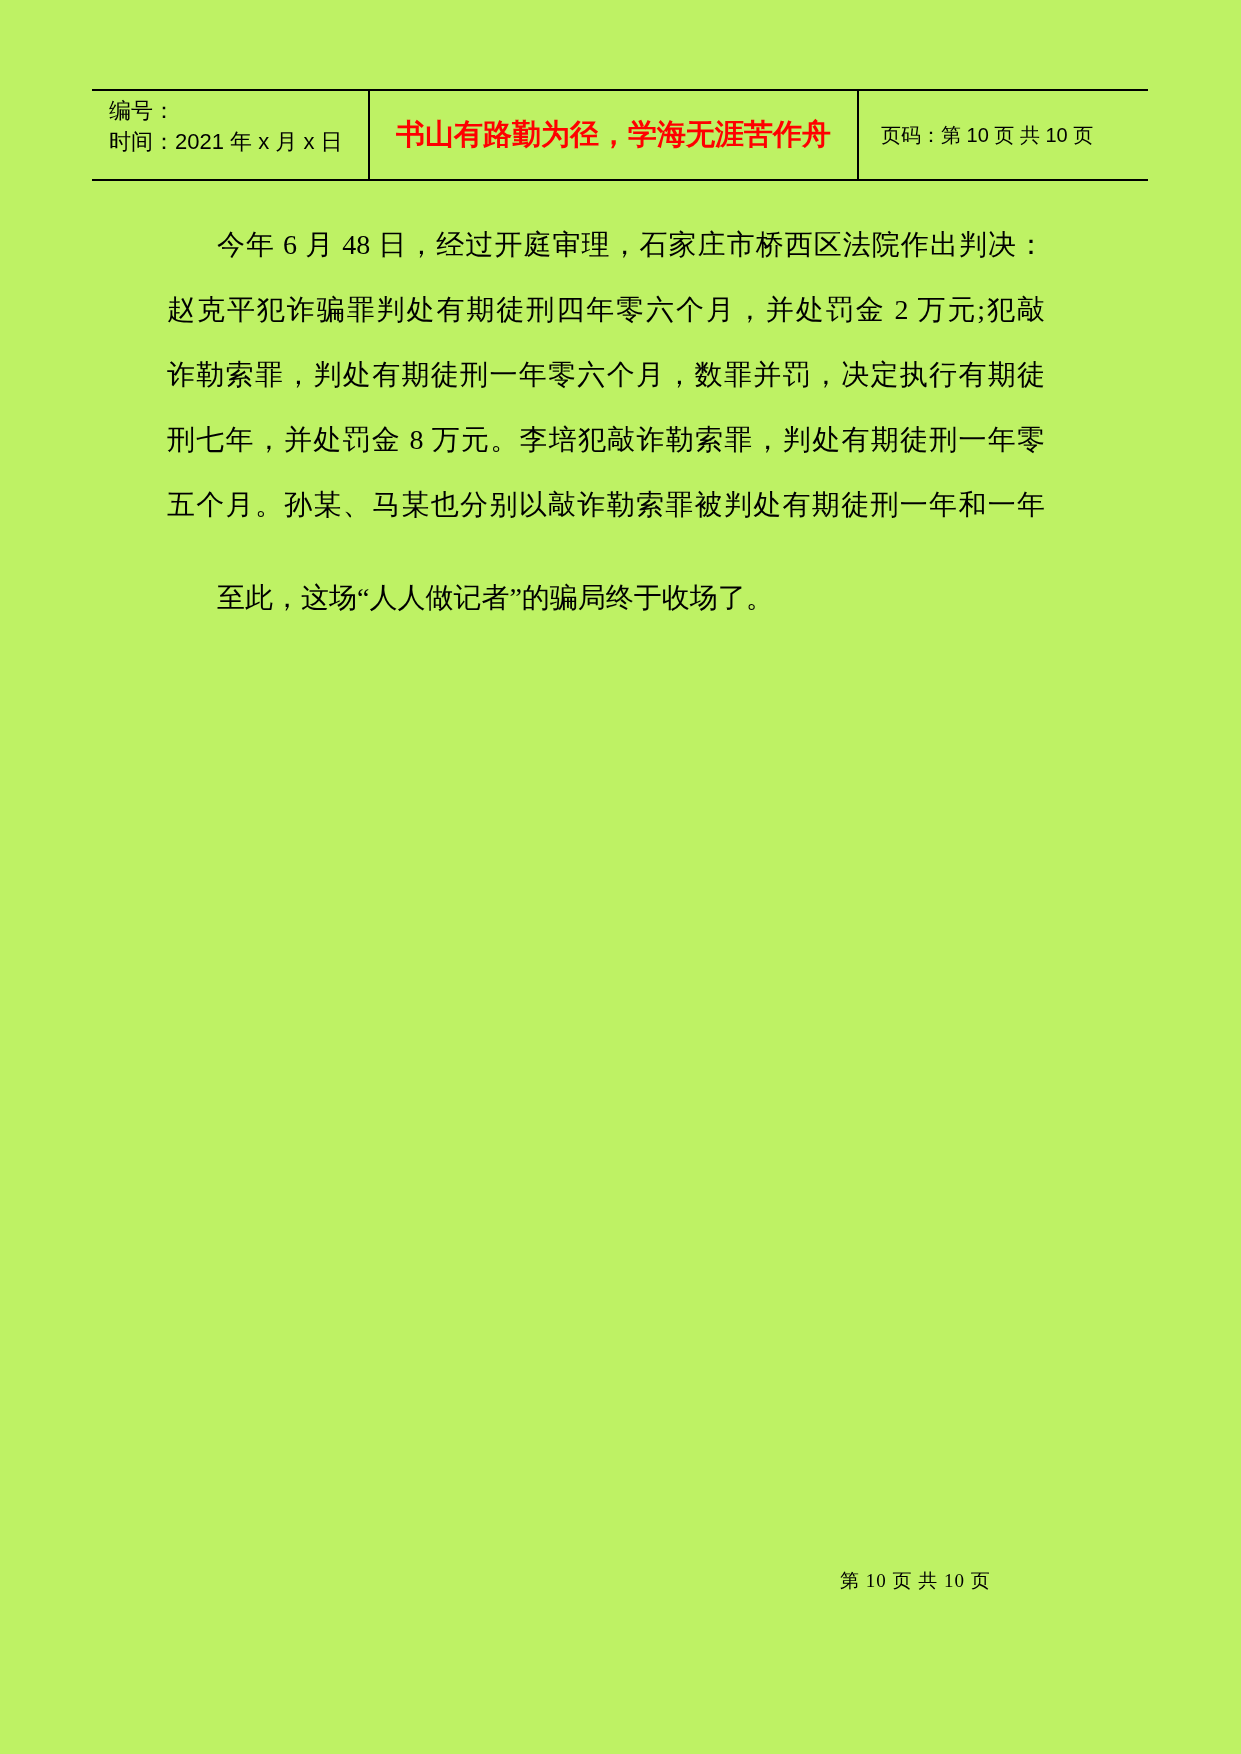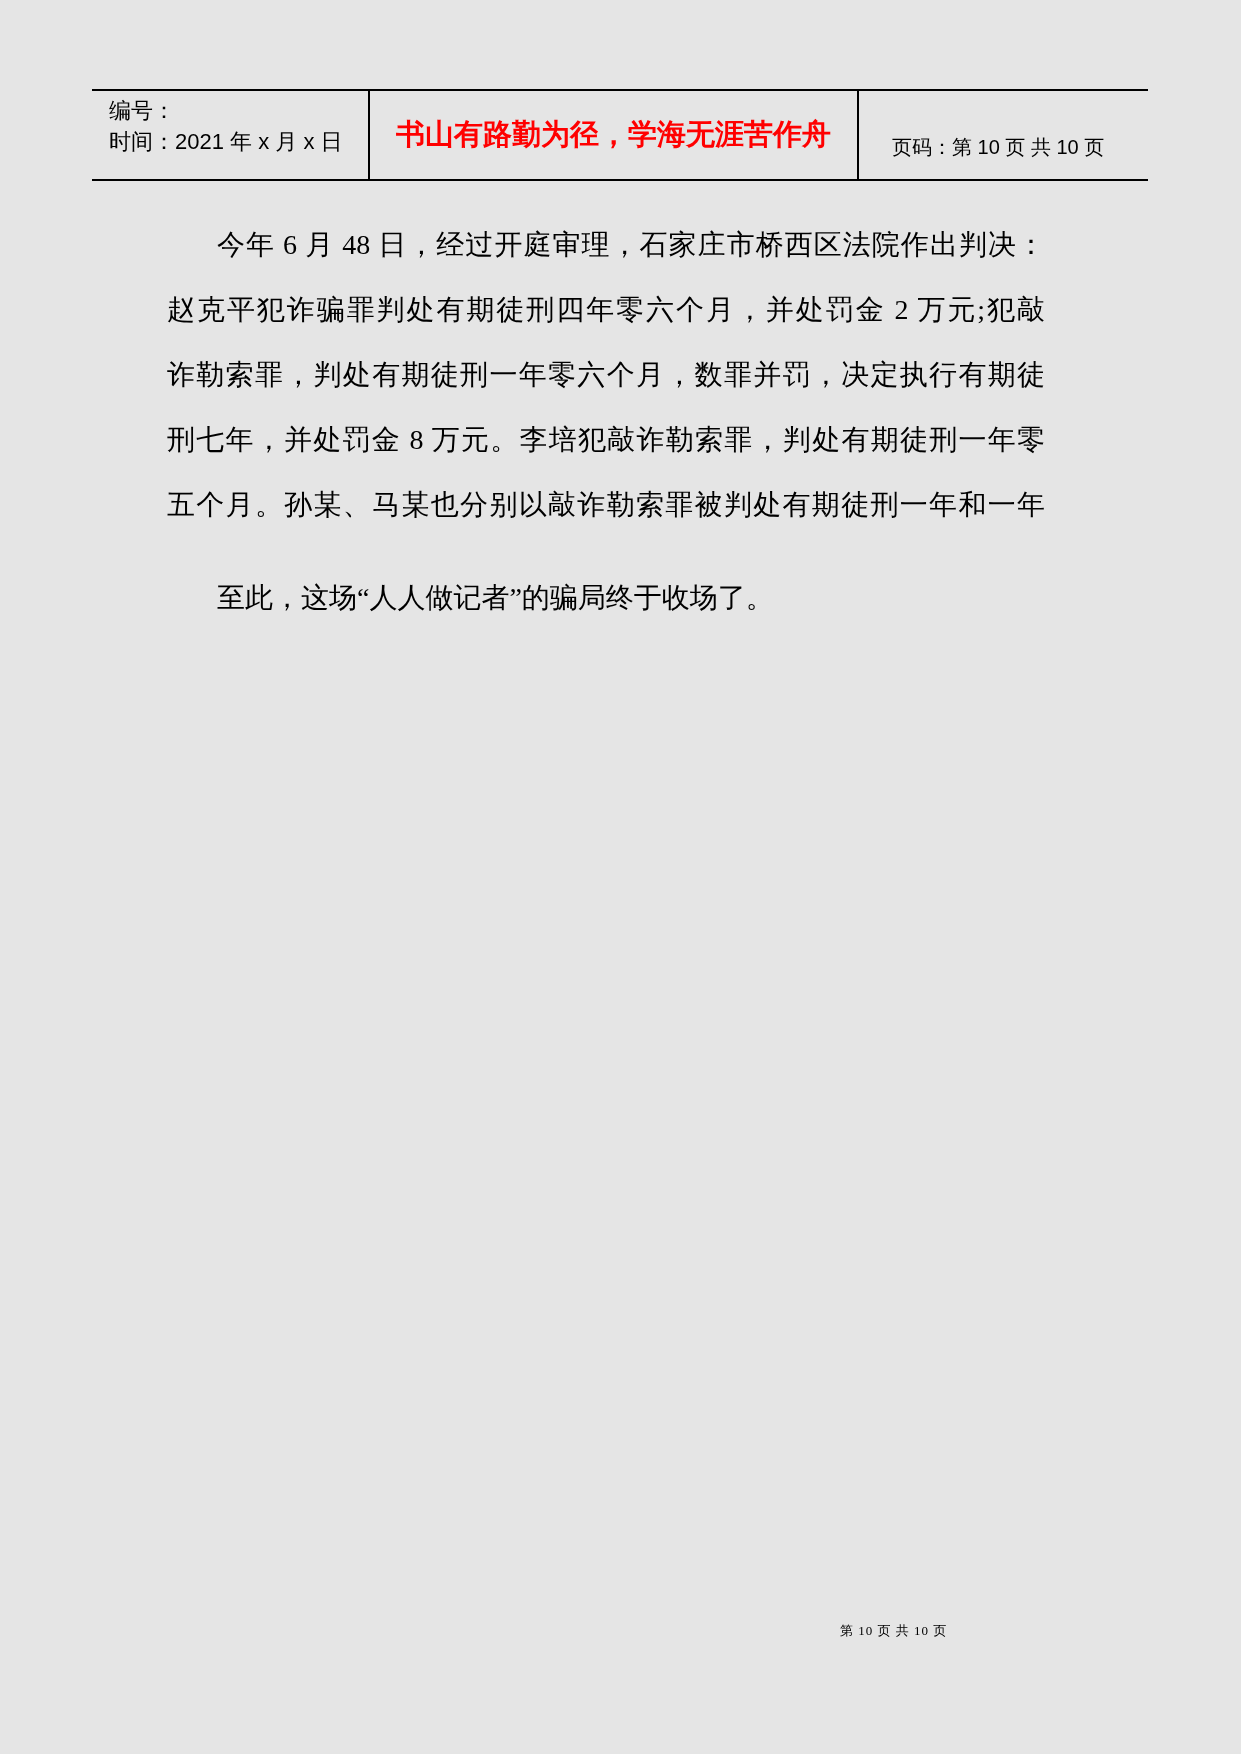--- a/index.html
+++ b/index.html
@@ -1,20 +1,20 @@
 <!DOCTYPE html>
 <html><head>
 <meta charset="utf-8">
 <style>
   html,body { margin:0; padding:0; background:#888; }
   .page {
     position:relative;
     width:1241px; height:1754px;
     margin:0 auto;
-    background:#e5e5e5;
+    background:#bef264;
     overflow:hidden;
     font-family:"Liberation Serif","DejaVu Serif",serif;
     color:#000;
   }
 
   
   .header-table {
     position:absolute; left:92px; top:89px;
     width:1056px; height:92px;
     border-top:2px solid #000;
@@ -33,41 +33,40 @@
   .h-cell.c2 {
     width:489px;
     border-right:2px solid #000;
     display:flex; align-items:center; justify-content:center;
     font-weight:bold; font-size:29px;
     letter-spacing:0px;
   }
   .h-cell.c3 {
     flex:1;
     display:flex; align-items:center;
-    padding-left:33px;
+    padding-left:22px;
     font-family:"Liberation Sans","DejaVu Sans",sans-serif;
     font-size:20px;
-    margin-top:12px;
   }
 
   
   .doc-body {
     position:absolute; left:167px; top:212px;
     width:878px;
     font-size:28px; line-height:65px;
   }
   .para { margin:0 0 28px 0; padding:0; }
   .line { display:block; text-align:justify; }
   .line.fill { text-align-last:justify; }
   .line.indent { text-indent:50px; }
 
   
   .footer {
-    position:absolute; left:840px; top:1622px;
-    font-size:13px; letter-spacing:1px;
+    position:absolute; left:840px; top:1568px;
+    font-size:19px; letter-spacing:1px;
   }
 </style>
 </head>
 <body>
 
 <div class="page">
 
   <div class="header-table">
     <div class="h-cell c1">
       <div>编号：</div>

